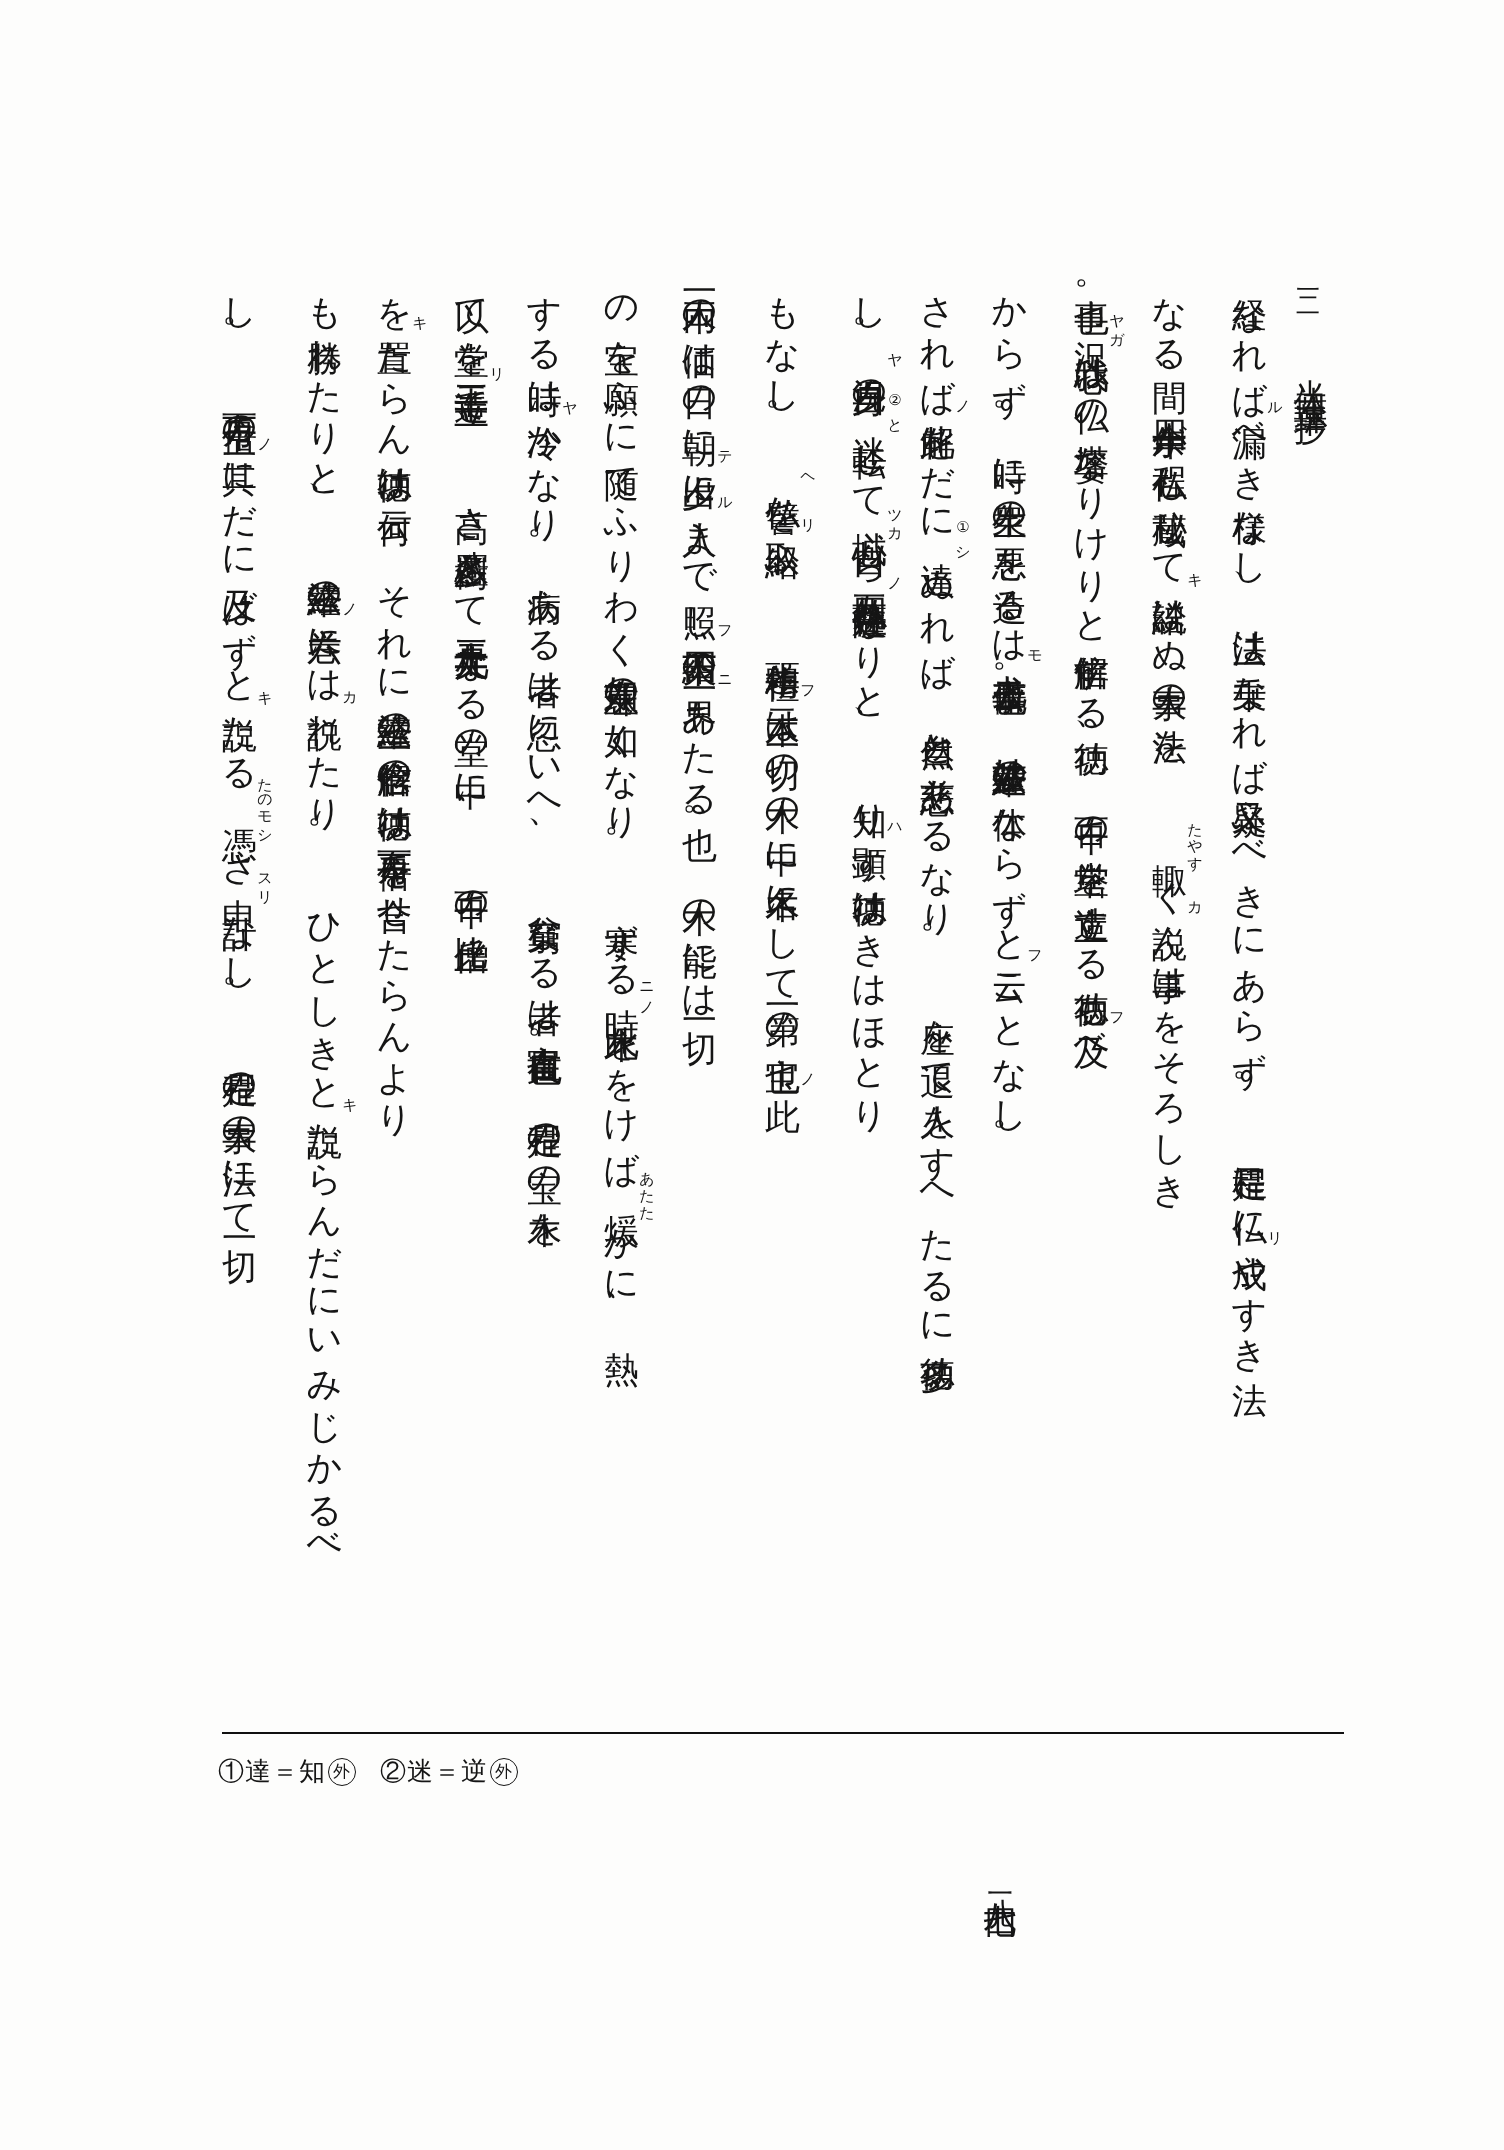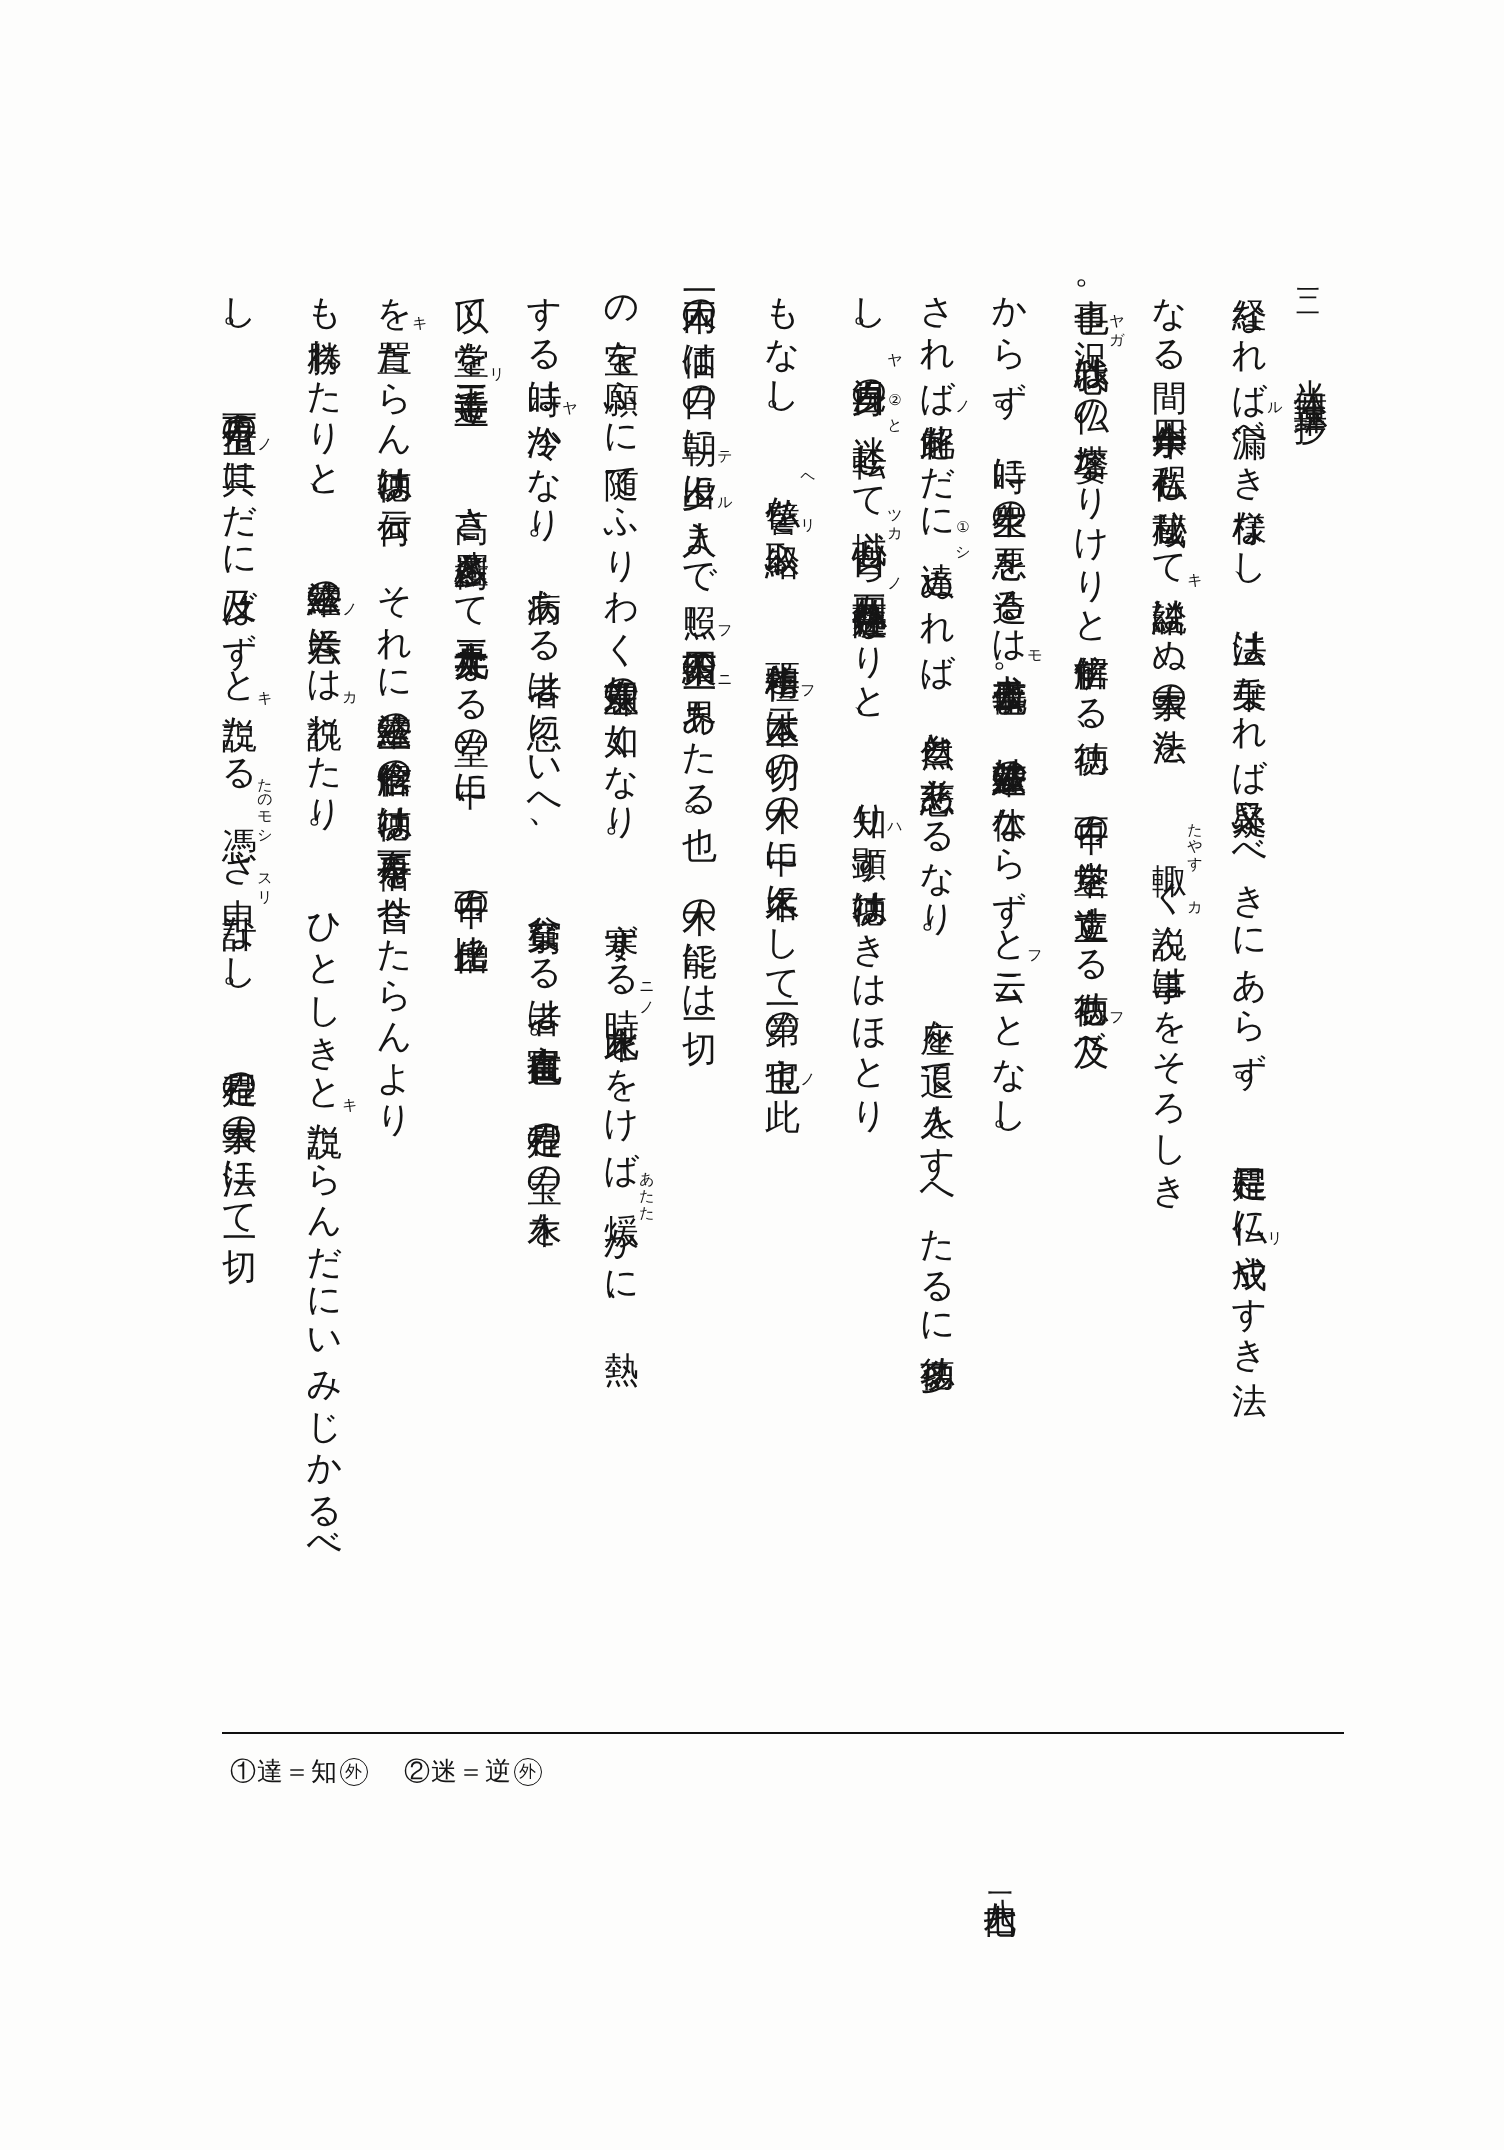--- a/index.html
+++ b/index.html
@@ -30,22 +30,22 @@
   }
   ruby{ruby-position:over;}
   rt{font-size:15px;letter-spacing:0;font-family:"Liberation Serif","DejaVu Serif",serif;}
   
   #rule{
     position:absolute;left:222px;top:1732px;width:1122px;height:0;
     border:none;border-top:2px solid #101010;margin:0;
   }
   
   #footnotes{
-    position:absolute;left:230px;top:1754px;
-    display:flex;gap:36px;align-items:center;
+    position:absolute;left:218px;top:1754px;
+    display:flex;gap:24px;align-items:center;
     font-size:26px;letter-spacing:1px;
   }
   .fn-item{display:flex;align-items:center;gap:2px;}
   .maru{
     display:inline-block;width:26px;height:26px;line-height:26px;
     border:1.5px solid #151515;border-radius:50%;
     text-align:center;font-size:17px;
   }
   
   #page-num{left:977px;top:1868px;font-size:33px;letter-spacing:5px;}

